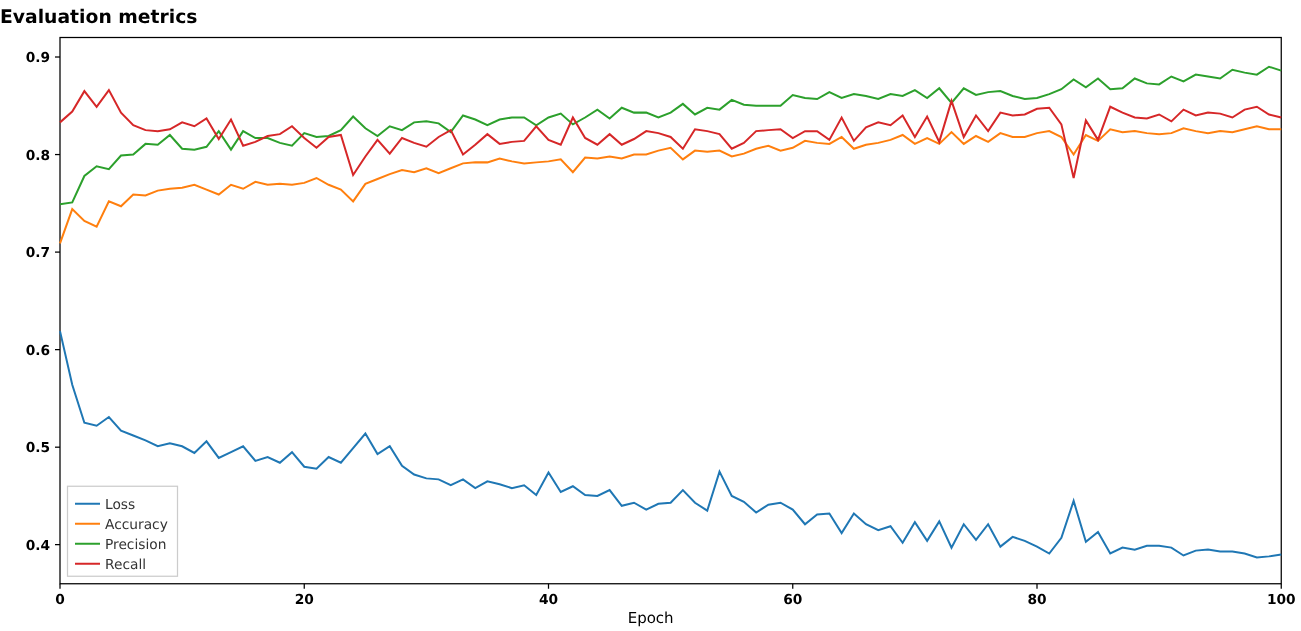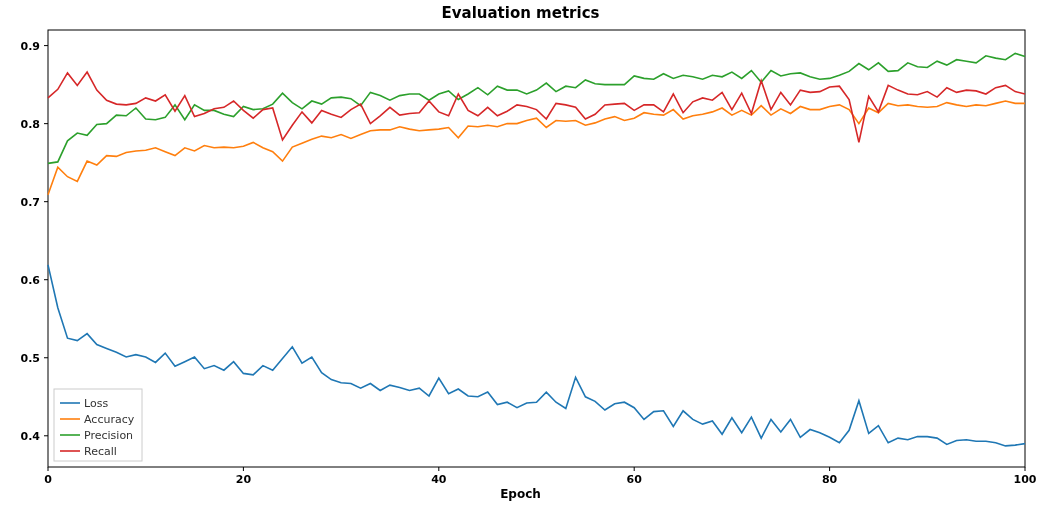--- a/index.html
+++ b/index.html
@@ -1,18 +1,18 @@
 <!DOCTYPE html>
 <html><head>
 <meta charset="utf-8">
 <style>
   html,body{margin:0;padding:0;background:#fff;font-family:"DejaVu Sans","Segoe UI",Arial,sans-serif;color:#000}
   .wrap{width:1041px;height:505px;position:relative}
-  .title{position:absolute;left:0;right:0;top:4px;text-align:center;font-weight:700;font-size:15px}
-  .xlabel{position:absolute;left:0;right:0;bottom:4px;text-align:center;font-weight:700;font-size:12px}
+  .title{position:absolute;left:0;right:0;top:4px;font-weight:700;font-size:15px}
+  .xlabel{position:absolute;left:0;right:0;bottom:4px;text-align:center;font-weight:400;font-size:12px}
   svg{position:absolute;left:0;top:0}
   .tick{stroke:#000;stroke-width:1}
   .tick-label{font-size:11px;font-weight:700;fill:#000}
   .series{fill:none;stroke-width:1.6}
   .legend-box{fill:#fff;stroke:#ccc;stroke-width:1}
   .legend-text{font-size:11px;fill:#333}
 </style>
 </head>
 <body>
 <div class="wrap">

